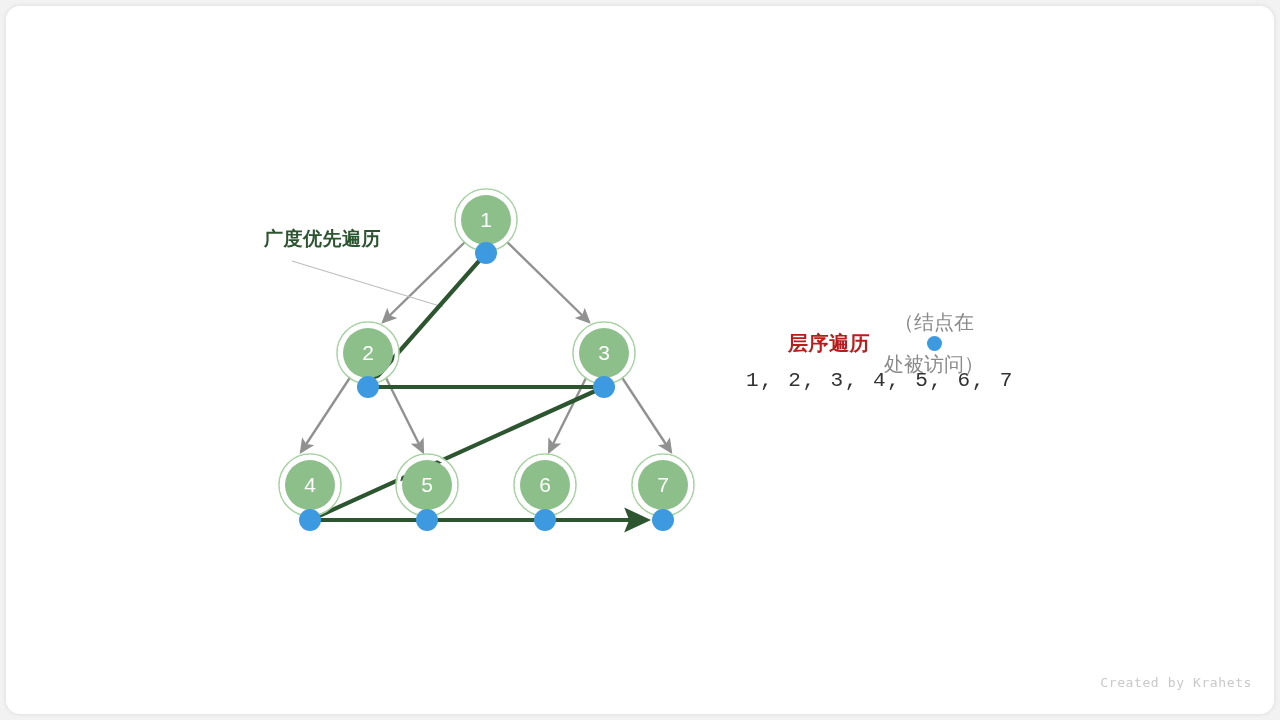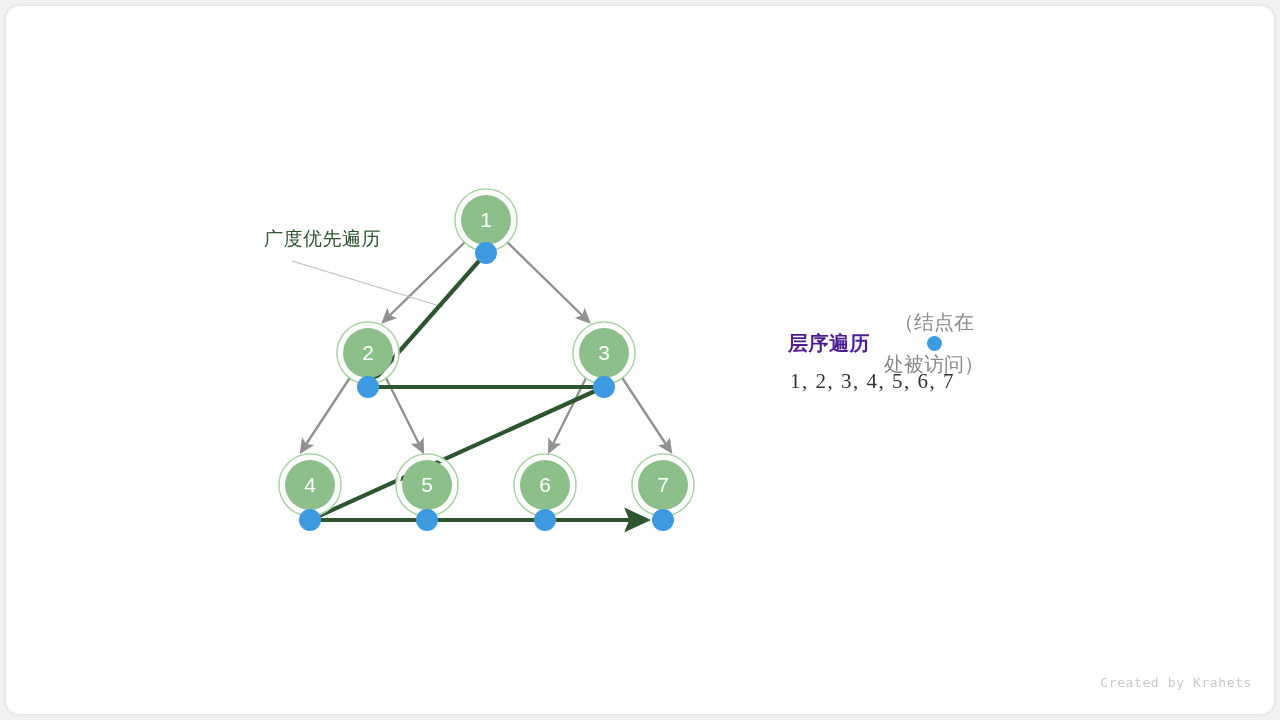--- a/index.html
+++ b/index.html
@@ -39,34 +39,34 @@
     font-size: 21px;
     text-anchor: middle;
     dominant-baseline: middle;
   }
   .bfs-caption {
     position: absolute;
     left: 258px;
     top: 220px;
     color: #2c5530;
     font-size: 19px;
-    font-weight: normal;
+    font-weight: bold;
     letter-spacing: 0.5px;
     white-space: nowrap;
   }
   .legend-row {
     position: absolute;
     left: 782px;
     top: 303px;
     display: flex;
     align-items: center;
     white-space: nowrap;
   }
   .legend-title {
-    color: #4c1d95;
+    color: #b91c1c;
     font-size: 20px;
     font-weight: bold;
     letter-spacing: 0.5px;
   }
   .legend-note {
     color: #8a8a8a;
     font-size: 20px;
     margin-left: 14px;
     display: flex;
     align-items: center;
@@ -76,24 +76,24 @@
     display: inline-block;
     width: 15px;
     height: 15px;
     border-radius: 50%;
     background: #3d9ae0;
     margin: 0 4px;
     vertical-align: middle;
   }
   .sequence {
     position: absolute;
-    left: 784px;
+    left: 740px;
     top: 363px;
     color: #333333;
-    font-family: Liberation Serif, serif;
+    font-family: Liberation Mono, monospace;
     font-size: 21px;
     letter-spacing: 1.5px;
     white-space: nowrap;
   }
   .credit {
     position: absolute;
     right: 22px;
     bottom: 24px;
     color: #c9c9c9;
     font-family: "DejaVu Sans Mono", monospace;

